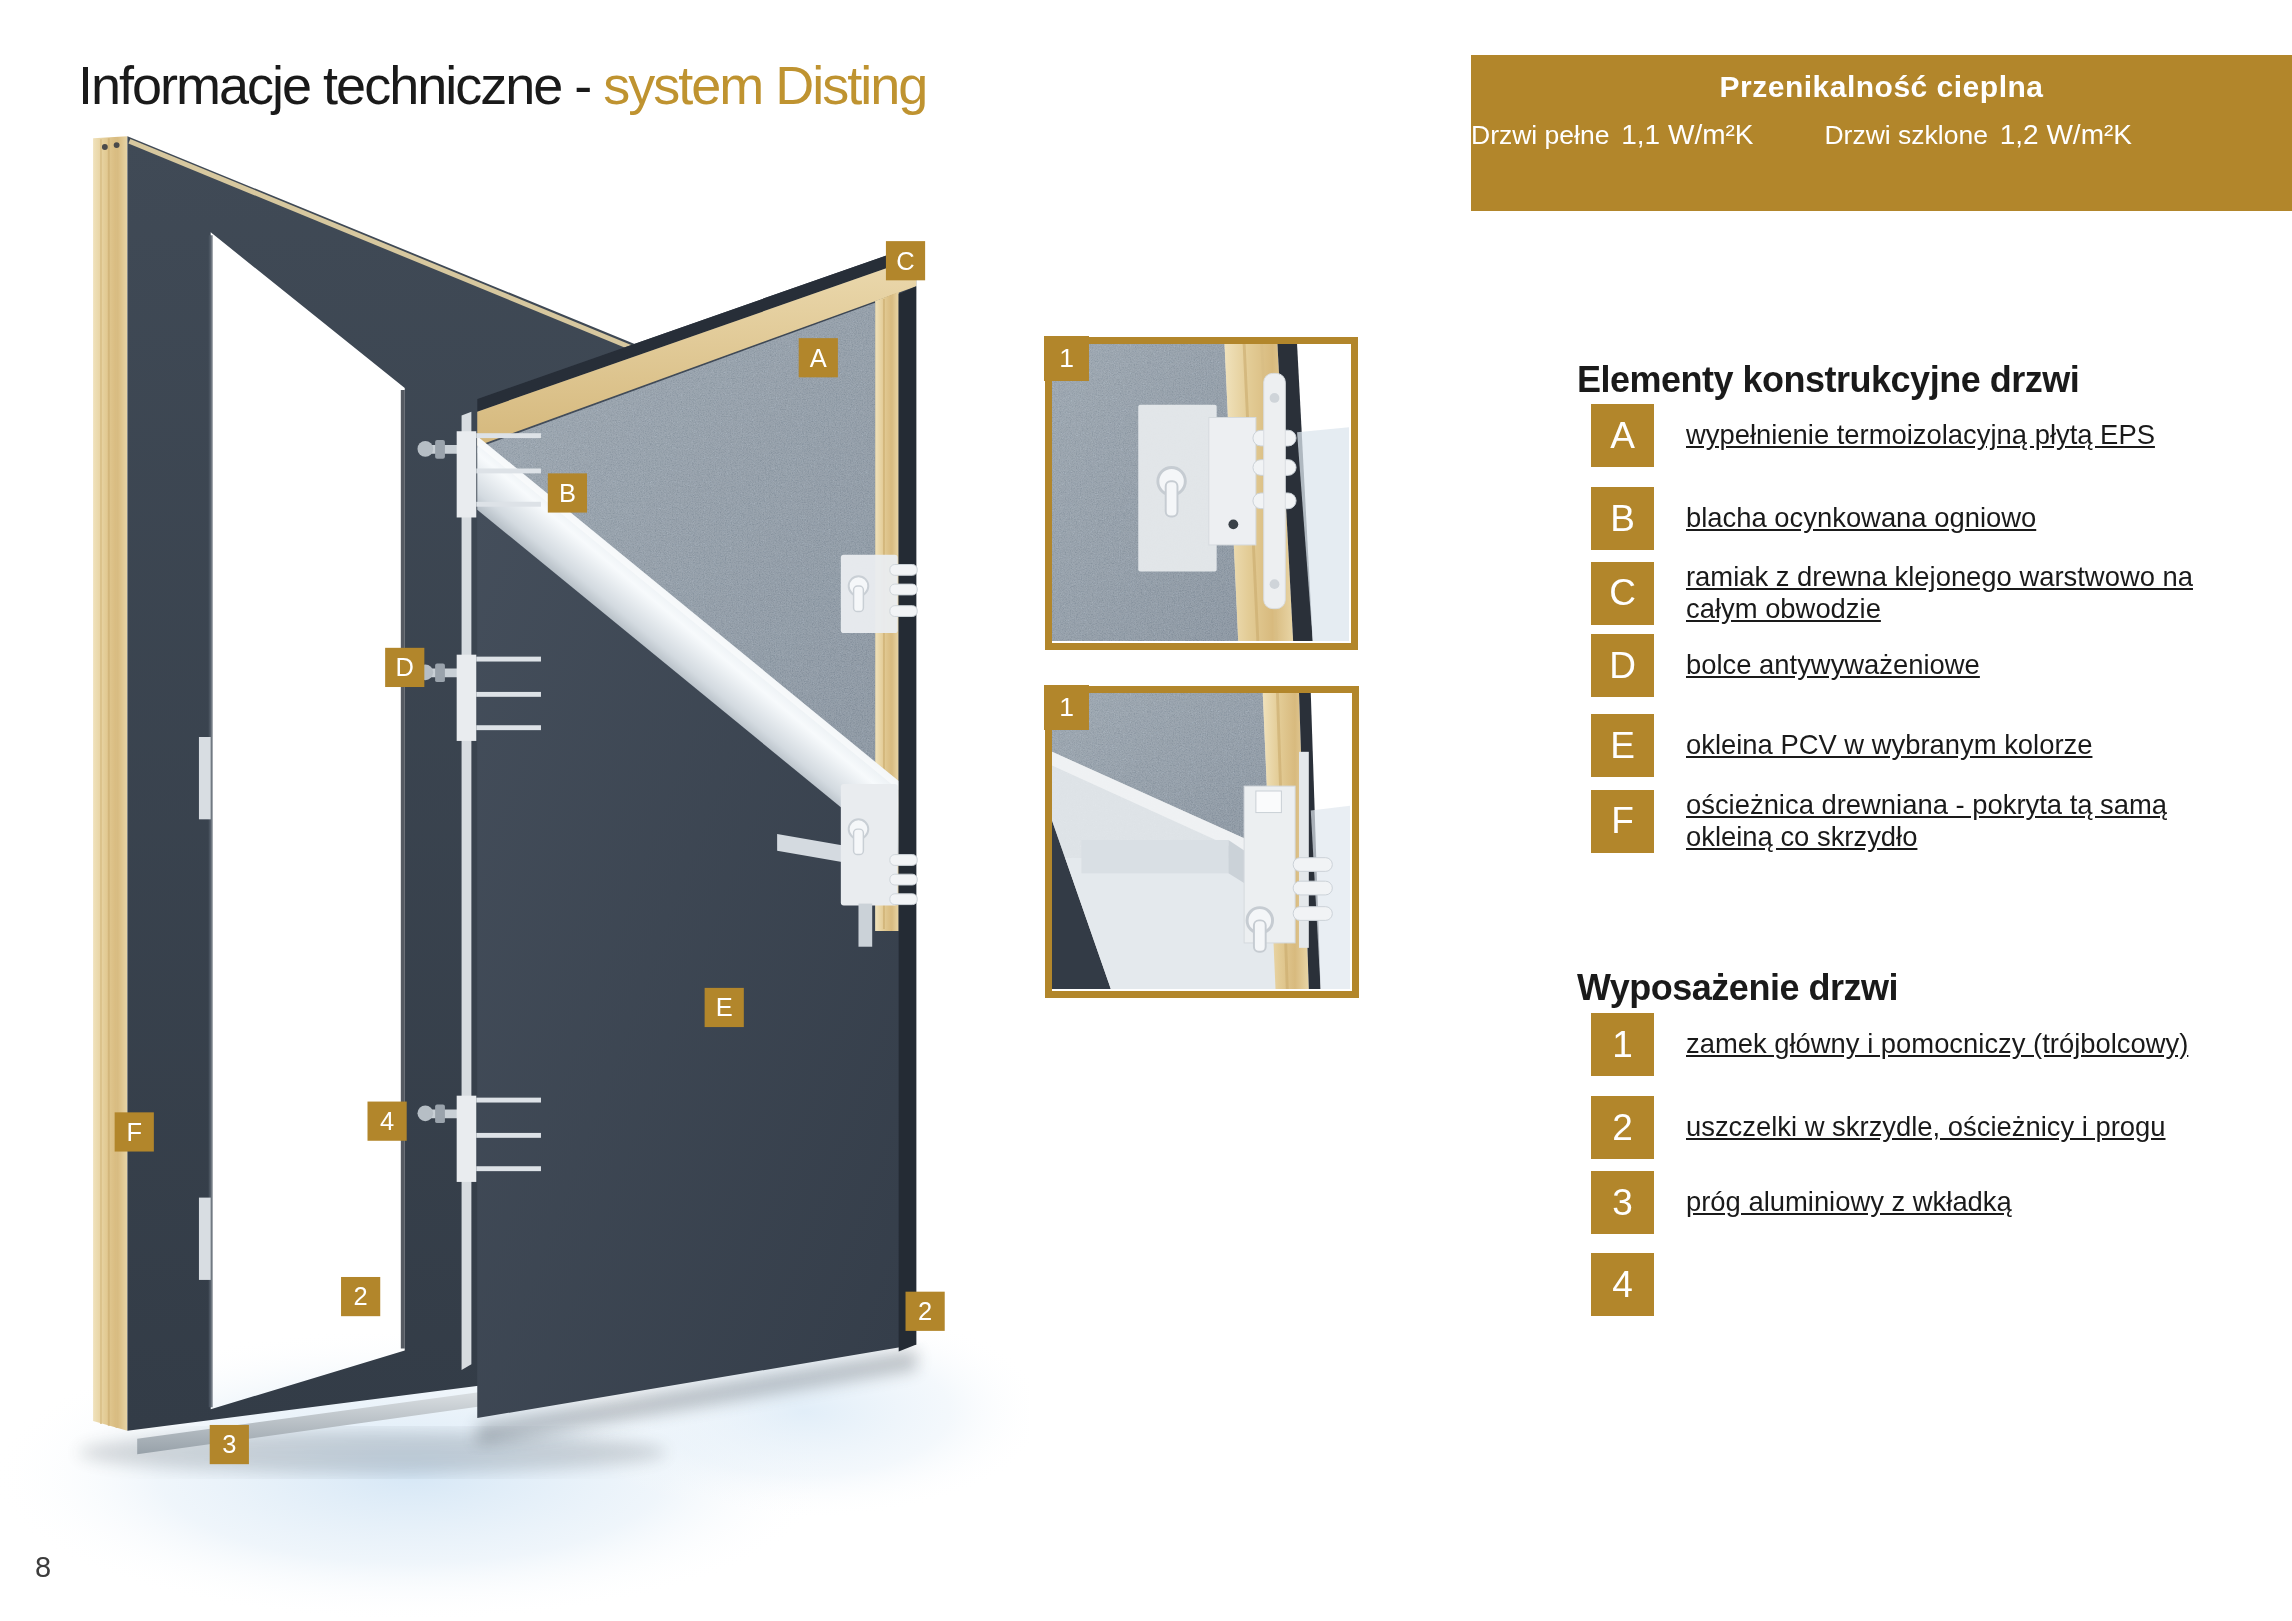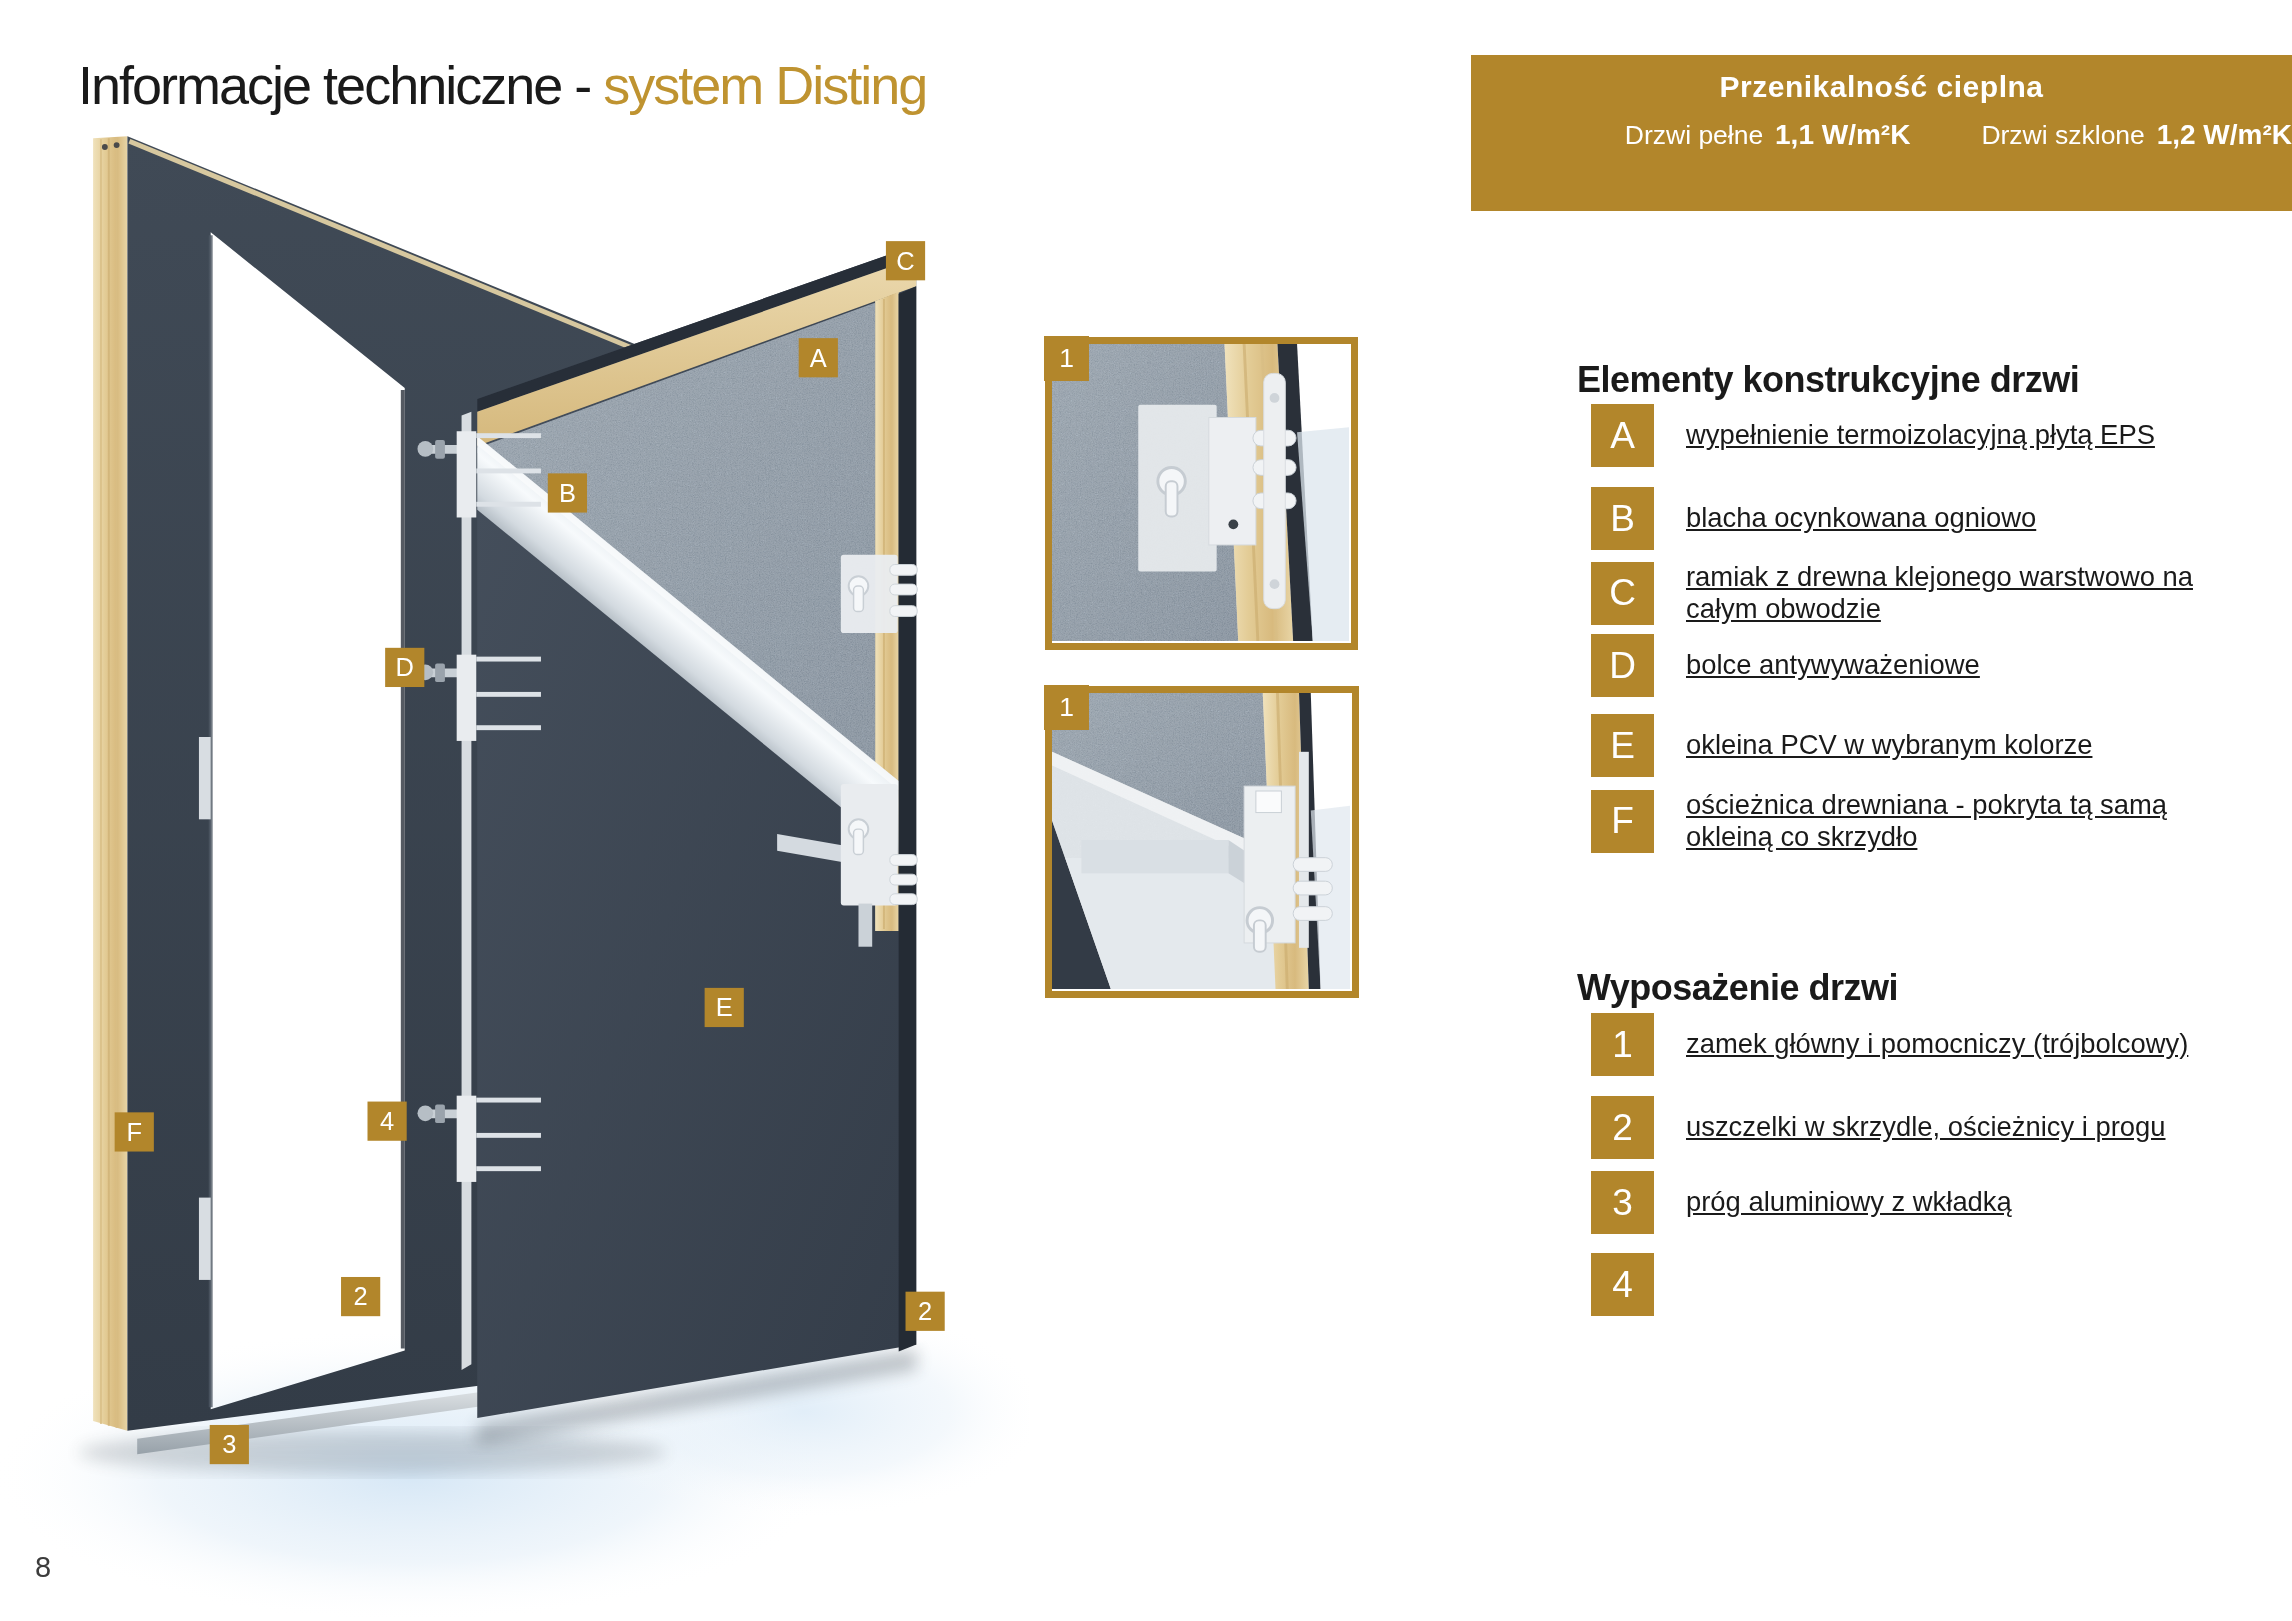--- a/index.html
+++ b/index.html
@@ -9,23 +9,23 @@
   .page{position:relative;width:2293px;height:1621px;background:#ffffff;overflow:hidden;
         font-family:"Liberation Sans", sans-serif;color:var(--text);}
   
   .title{position:absolute;left:78px;top:54px;margin:0;font-size:54px;font-weight:400;
          letter-spacing:-2px;white-space:nowrap;}
   .title .gold{color:var(--title-gold);}
   
   .banner{position:absolute;left:1471px;top:55px;width:821px;height:156px;background:var(--gold);
           color:#fff;text-align:center;box-sizing:border-box;}
   .banner-title{margin-top:14.7px;font-size:30px;font-weight:700;letter-spacing:0.5px;}
-  .banner-specs{display:flex;justify-content:flex-end;gap:71px;margin-top:15.7px;font-size:26.5px;padding-left:38px;}
+  .banner-specs{display:flex;justify-content:flex-start;gap:71px;margin-top:15.7px;font-size:26.5px;}
   .spec{display:flex;align-items:baseline;gap:11.8px;white-space:nowrap;}
-  .spec-value{font-weight:700;font-size:28px;}
+  .spec-value{font-weight:400;font-size:28px;}
   
   .sec-heading{position:absolute;left:1561px;margin:16px;font-size:36px;font-weight:700;
                letter-spacing:-0.5px;white-space:nowrap;}
   .lrow{position:absolute;left:1591px;display:flex;align-items:center;min-height:63px;}
   .lbadge{flex:none;width:63px;height:63px;background:var(--gold);color:#fff;
           display:flex;align-items:center;justify-content:center;font-size:37px;font-weight:400;}
   .ltext{margin-left:32px;width:529px;font-size:27.4px;line-height:1.18;text-decoration:underline;}
   
   .detail-fig{position:absolute;left:1045px;box-sizing:border-box;border:7.8px solid var(--gold);
               background:#fff;}

